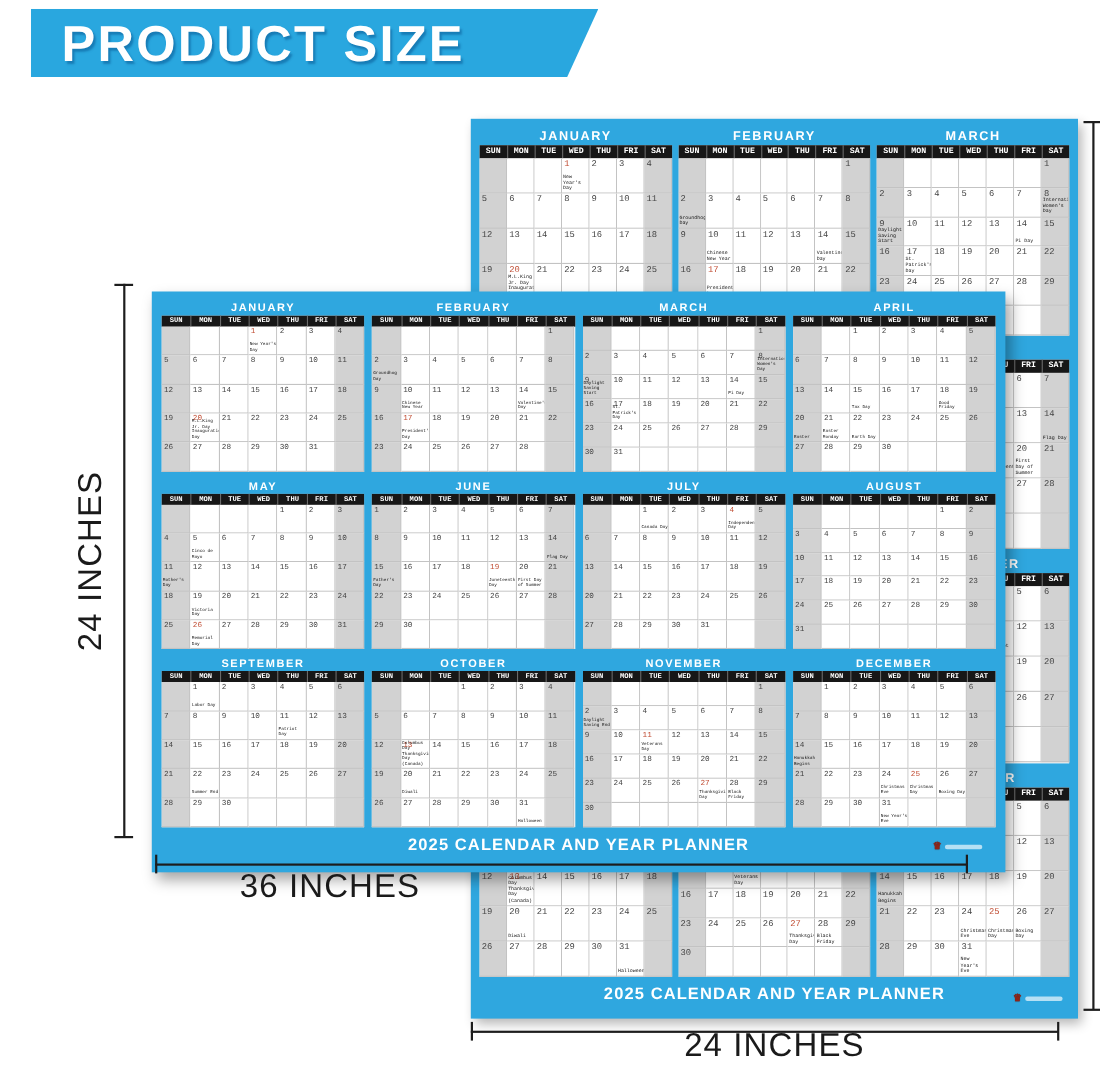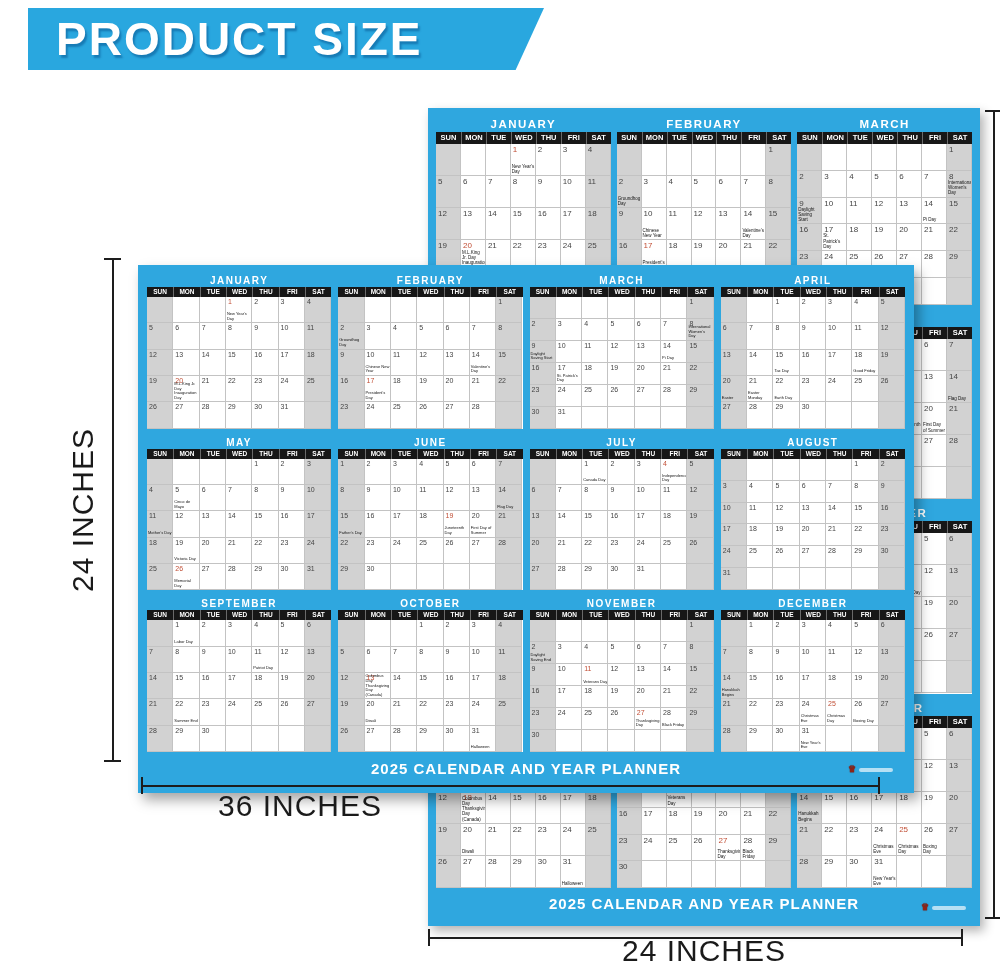--- a/index.html
+++ b/index.html
@@ -18,21 +18,21 @@
   .cal.back{left:400px;top:108px;width:536px;height:802px;padding:8px;z-index:1;
     box-shadow:4px 5px 10px rgba(0,0,0,.3);}
   .months-grid{flex:1;display:grid;}
   .front .months-grid{grid-template-columns:repeat(4,1fr);grid-template-rows:repeat(3,1fr);gap:7px;}
   .back  .months-grid{grid-template-columns:repeat(3,1fr);grid-template-rows:repeat(4,1fr);gap:6px;}
 
   .month{display:flex;flex-direction:column;min-height:0;}
   .m-title{color:#fff;text-align:center;font-weight:bold;letter-spacing:1.5px;}
   .front .m-title{font-size:10px;height:13px;line-height:13px;}
   .back  .m-title{font-size:11.5px;height:16px;line-height:16px;}
-  .m-body{flex:1;background:#fff;display:flex;flex-direction:column;min-height:0;}
+  .m-body{flex:1;background:#fff;display:flex;flex-direction:column;min-height:0;font-family:Liberation Mono, monospace;}
   .wd-row{display:grid;grid-template-columns:repeat(7,1fr);background:#171717;}
   .wd{color:#fff;font-weight:bold;text-align:center;border-left:1px solid #6a6a6a;overflow:hidden;}
   .wd:first-child{border-left:none;}
   .front .wd{font-size:6.5px;line-height:10px;height:10px;}
   .back  .wd{font-size:7.5px;line-height:12px;height:12px;}
   .days{flex:1;display:grid;grid-template-columns:repeat(7,1fr);min-height:0;}
   .dcell{position:relative;border-right:1px solid #c3c3c3;border-bottom:1px solid #c3c3c3;
     background:#fff;overflow:hidden;}
   .dcell.we{background:#d2d2d2;}
   .num{position:absolute;top:1px;left:2px;color:#454545;}

